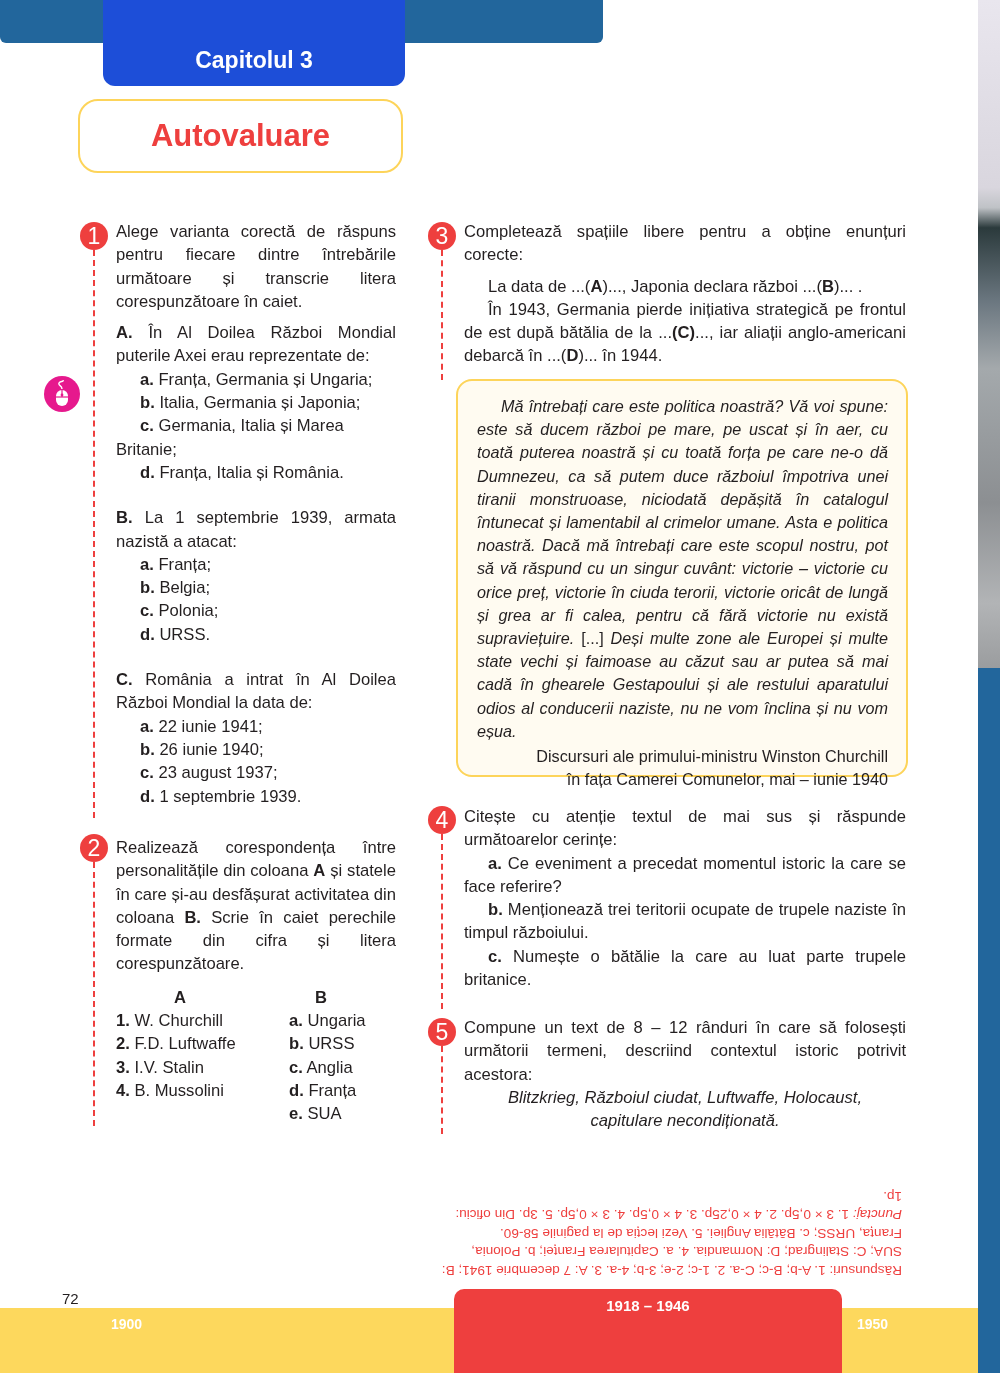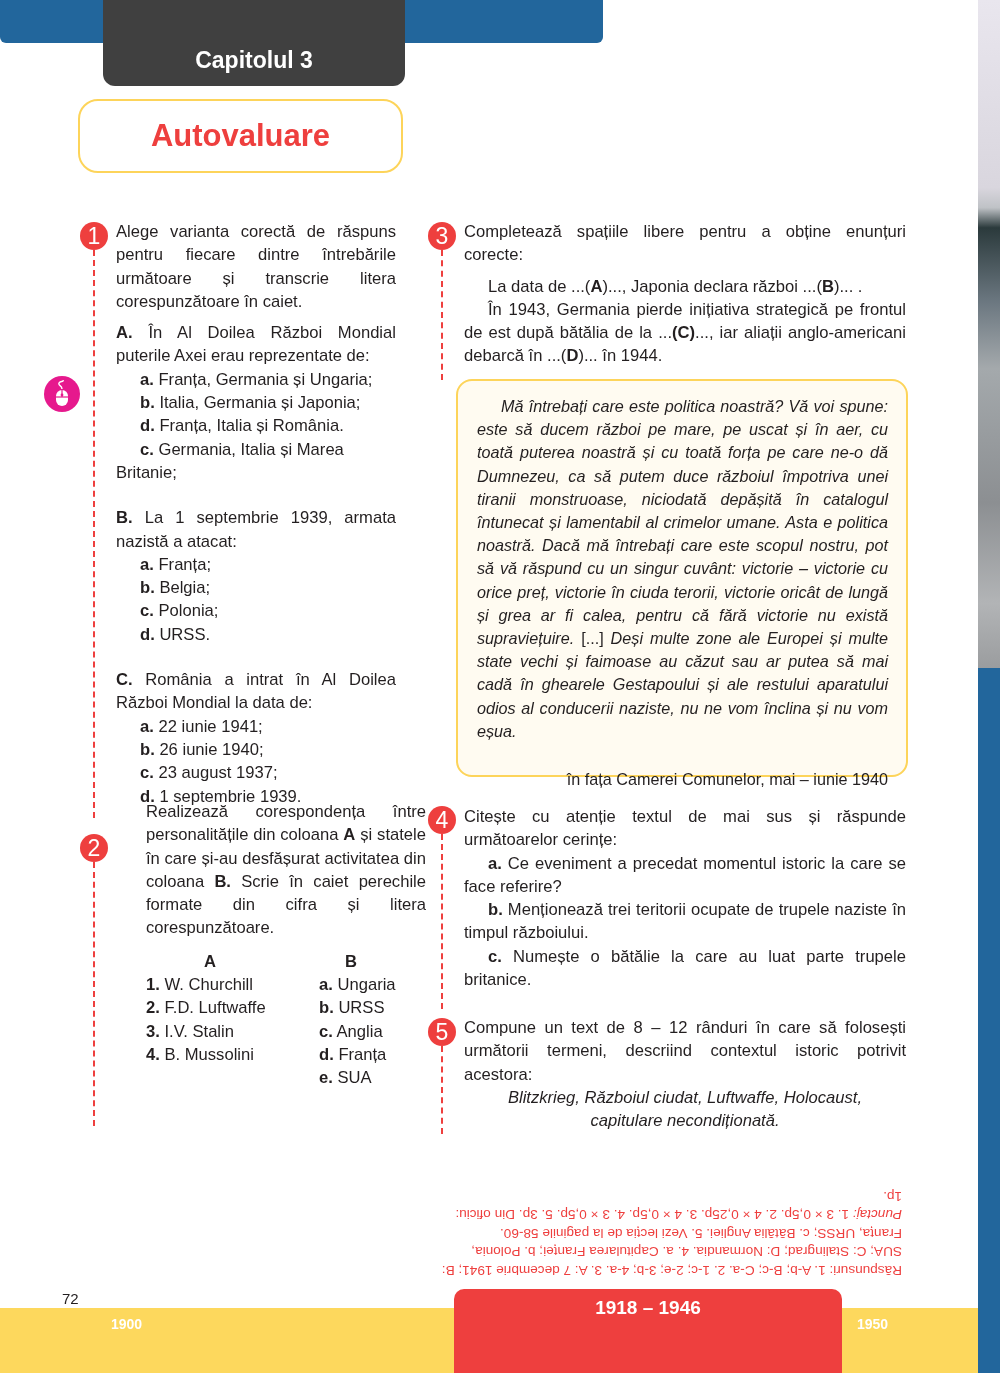--- a/index.html
+++ b/index.html
@@ -1,21 +1,21 @@
 <!DOCTYPE html>
 <html><head>
 <meta charset="utf-8">
 <style>
   * { box-sizing: border-box; margin: 0; padding: 0; }
   html, body { width: 1000px; height: 1373px; overflow: hidden; background: #ffffff; }
   body { position: relative; font-family: "Liberation Sans", "DejaVu Sans", sans-serif; color: #231f20; }
 
   
   .top-bar { position: absolute; left: 0; top: 0; width: 603px; height: 43px; background: #22669c; border-radius: 0 0 6px 6px; }
-  .chapter-tab { position: absolute; left: 103px; top: 0; width: 302px; height: 86px; background: #404040; border-radius: 0 0 12px 12px; color: #fff; font-weight: bold; font-size: 23px; display: flex; align-items: flex-end; justify-content: center; padding-bottom: 12px; }
+  .chapter-tab { position: absolute; left: 103px; top: 0; width: 302px; height: 86px; background: #1d4ed8; border-radius: 0 0 12px 12px; color: #fff; font-weight: bold; font-size: 23px; display: flex; align-items: flex-end; justify-content: center; padding-bottom: 12px; }
   .title-box { position: absolute; left: 78px; top: 99px; width: 325px; height: 74px; border: 2px solid #fdd45a; border-radius: 20px; display: flex; align-items: center; justify-content: center; }
   .title-box span { color: #ee3f3e; font-weight: bold; font-size: 31px; }
 
   
   .photo-strip { position: absolute; left: 978px; top: 0; width: 22px; height: 670px;
     background: linear-gradient(180deg, #e9e6ee 0%, #d9d6de 28%, #bfc2c6 31%, #2b3a3c 34%, #6b7780 45%, #a4a9ac 55%, #8c8f92 75%, #b2b4b6 90%, #9a9c9e 100%); }
   .blue-strip { position: absolute; left: 978px; top: 668px; width: 22px; height: 705px; background: #22669c; }
 
   
   .ex { position: absolute; }
@@ -34,21 +34,21 @@
 
   .quote-box { position: absolute; left: 456px; top: 379px; width: 452px; height: 398px; background: #fffbf1; border: 2px solid #fdd45a; border-radius: 16px; padding: 14px 18px 0 19px; }
   .quote-box .q { font-style: italic; font-size: 16.2px; line-height: 23.2px; text-align: justify; }
   .quote-box .src { font-size: 16.2px; line-height: 23.2px; text-align: right; margin-top: 2px; }
 
   .answers { position: absolute; left: 440px; top: 1186px; width: 462px; font-size: 13.6px; line-height: 18.6px; color: #ee3f3e; transform: rotate(180deg); text-align: left; }
 
   .page-num { position: absolute; left: 62px; top: 1290px; font-size: 15px; color: #231f20; }
   .timeline { position: absolute; left: 0; top: 1308px; width: 978px; height: 65px; background: #fdd85d; }
   .tl-label { position: absolute; color: #fff; font-weight: bold; font-size: 14px; }
-  .tl-period { position: absolute; left: 454px; top: 1289px; width: 388px; height: 84px; background: #ee3f3e; border-radius: 10px 10px 0 0; color: #fff; font-weight: bold; font-size: 19px; text-align: center; padding-top: 8px; }
+  .tl-period { position: absolute; left: 454px; top: 1289px; width: 388px; height: 84px; background: #ee3f3e; border-radius: 10px 10px 0 0; color: #fff; font-weight: bold; font-size: 15px; text-align: center; padding-top: 8px; }
 </style>
 </head>
 <body>
 
 <div class="top-bar"></div>
 <div class="chapter-tab">
   <span>Capitolul 3</span>
 </div>
 <div class="title-box">
   <span>Autovaluare</span>
@@ -70,22 +70,22 @@
     <span>1</span>
   </div>
 <div class="dash" style="left:93px;top:250px;height:568px;"></div>
 <div class="ex" style="left:116px;top:220px;width:280px;">
   <p class="txt">Alege varianta corectă de răspuns pentru fiecare dintre întrebările următoare și transcrie litera corespunzătoare în caiet.</p>
   <div class="gap-s"></div>
 
   <p class="txt"><span class="b">A.</span> <span>În Al Doilea Război Mondial puterile Axei erau reprezentate de:</span></p>
   <p class="txt ind"><span class="b">a.</span> <span>Franța, Germania și Ungaria;</span></p>
   <p class="txt ind"><span class="b">b.</span> <span>Italia, Germania și Japonia;</span></p>
+  <p class="txt" style="text-indent:24px;text-align:left;"><span class="b">c.</span> <span>Germania, Italia și Marea Britanie;</span></p>
   <p class="txt ind"><span class="b">d.</span> <span>Franța, Italia și România.</span></p>
-  <p class="txt" style="text-indent:24px;text-align:left;"><span class="b">c.</span> <span>Germania, Italia și Marea Britanie;</span></p>
   <div class="gap"></div>
   <div class="gap-s"></div>
 
   <p class="txt"><span class="b">B.</span> <span>La 1 septembrie 1939, armata nazistă a atacat:</span></p>
   <p class="txt ind"><span class="b">a.</span> <span>Franța;</span></p>
   <p class="txt ind"><span class="b">b.</span> <span>Belgia;</span></p>
   <p class="txt ind"><span class="b">c.</span> <span>Polonia;</span></p>
   <p class="txt ind"><span class="b">d.</span> <span>URSS.</span></p>
   <div class="gap"></div>
   <div class="gap-s"></div>
@@ -94,21 +94,21 @@
   <p class="txt ind"><span class="b">a.</span> <span>22 iunie 1941;</span></p>
   <p class="txt ind"><span class="b">b.</span> <span>26 iunie 1940;</span></p>
   <p class="txt ind"><span class="b">c.</span> <span>23 august 1937;</span></p>
   <p class="txt ind"><span class="b">d.</span> <span>1 septembrie 1939.</span></p>
 </div>
 
 <div class="badge" style="left:80px;top:834px;">
     <span>2</span>
   </div>
 <div class="dash" style="left:93px;top:862px;height:264px;"></div>
-<div class="ex" style="left:116px;top:800px;width:280px;margin-left:30px;">
+<div class="ex" style="left:116px;top:836px;width:280px;">
   <p class="txt"><span>Realizează corespondența între personalitățile din coloana </span><span class="b">A</span><span> și statele în care și-au desfășurat activitatea din coloana </span><span class="b">B.</span><span> Scrie în caiet perechile formate din cifra și litera corespunzătoare.</span></p>
   <div class="match">
     <div class="hdr" style="padding-left:58px;">A</div>
     <div class="hdr" style="padding-left:26px;">B</div>
     <div><span class="b">1.</span> <span>W. Churchill</span></div>
     <div><span class="b">a.</span> <span>Ungaria</span></div>
     <div><span class="b">2.</span> <span>F.D. Luftwaffe</span></div>
     <div><span class="b">b.</span> <span>URSS</span></div>
     <div><span class="b">3.</span> <span>I.V. Stalin</span></div>
     <div><span class="b">c.</span> <span>Anglia</span></div>
@@ -125,21 +125,21 @@
 <div class="dash" style="left:441px;top:250px;height:130px;"></div>
 <div class="ex" style="left:464px;top:220px;width:442px;">
   <p class="txt">Completează spațiile libere pentru a obține enunțuri corecte:</p>
   <div class="gap-s"></div>
   <p class="txt" style="text-indent:24px;"><span>La data de ...(</span><span class="b">A</span><span>)..., Japonia declara război ...(</span><span class="b">B</span><span>)... .</span></p>
   <p class="txt" style="text-indent:24px;"><span>În 1943, Germania pierde inițiativa strategică pe frontul de est după bătălia de la ...</span><span class="b">(C)</span><span>..., iar aliații anglo-americani debarcă în ...(</span><span class="b">D</span><span>)... în 1944.</span></p>
 </div>
 
 <div class="quote-box">
   <p class="q" style="text-indent:24px;"><span>Mă întrebați care este politica noastră? Vă voi spune: este să ducem război pe mare, pe uscat și în aer, cu toată puterea noastră și cu toată forța pe care ne-o dă Dumnezeu, ca să putem duce războiul împotriva unei tiranii monstruoase, niciodată depășită în catalogul întunecat și lamentabil al crimelor umane. Asta e politica noastră. Dacă mă întrebați care este scopul nostru, pot să vă răspund cu un singur cuvânt: victorie – victorie cu orice preț, victorie în ciuda terorii, victorie oricât de lungă și grea ar fi calea, pentru că fără victorie nu există supraviețuire.</span> <span style="font-style:normal;">[...]</span> <span>Deși multe zone ale Europei și multe state vechi și faimoase au căzut sau ar putea să mai cadă în ghearele Gestapoului și ale restului aparatului odios al conducerii naziste, nu ne vom înclina și nu vom eșua.</span></p>
-  <p class="src"><br><span>în fața Camerei Comunelor, mai – iunie 1940</span></p>
+  <p class="src"><span>Discursuri ale primului-ministru Winston Churchill</span><br><span>în fața Camerei Comunelor, mai – iunie 1940</span></p>
 </div>
 
 <div class="badge" style="left:428px;top:806px;">
     <span>4</span>
   </div>
 <div class="dash" style="left:441px;top:834px;height:175px;"></div>
 <div class="ex" style="left:464px;top:805px;width:442px;">
   <p class="txt">Citește cu atenție textul de mai sus și răspunde următoarelor cerințe:</p>
   <p class="txt" style="text-indent:24px;"><span class="b">a.</span> <span>Ce eveniment a precedat momentul istoric la care se face referire?</span></p>
   <p class="txt" style="text-indent:24px;"><span class="b">b.</span> <span>Menționează trei teritorii ocupate de trupele naziste în timpul războiului.</span></p>

